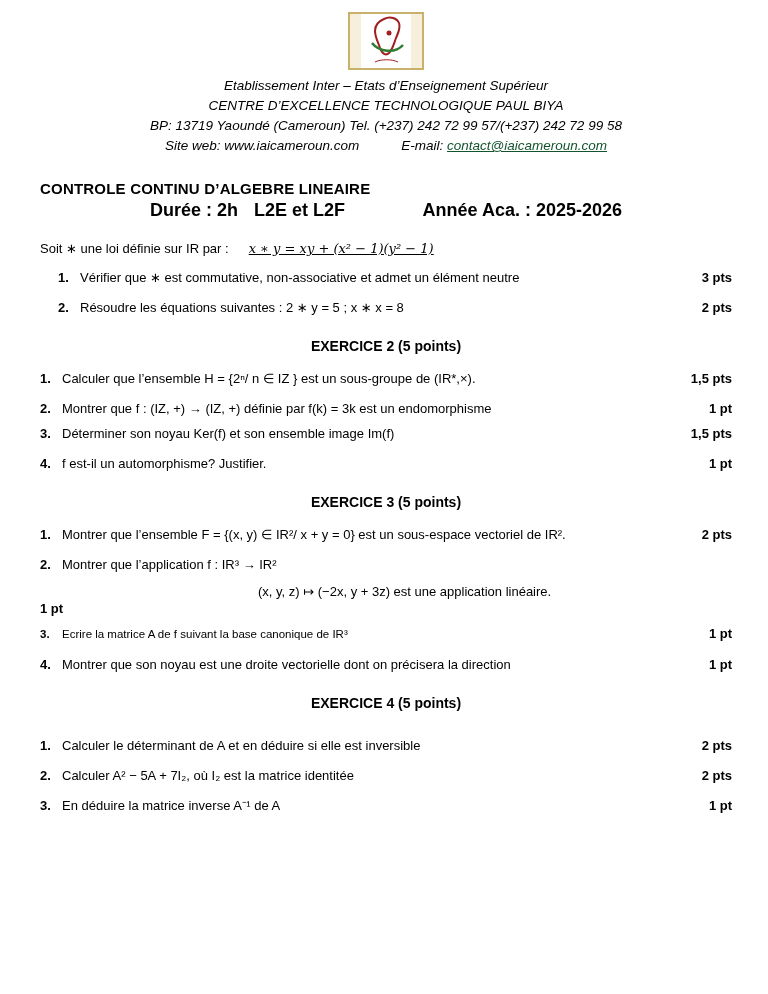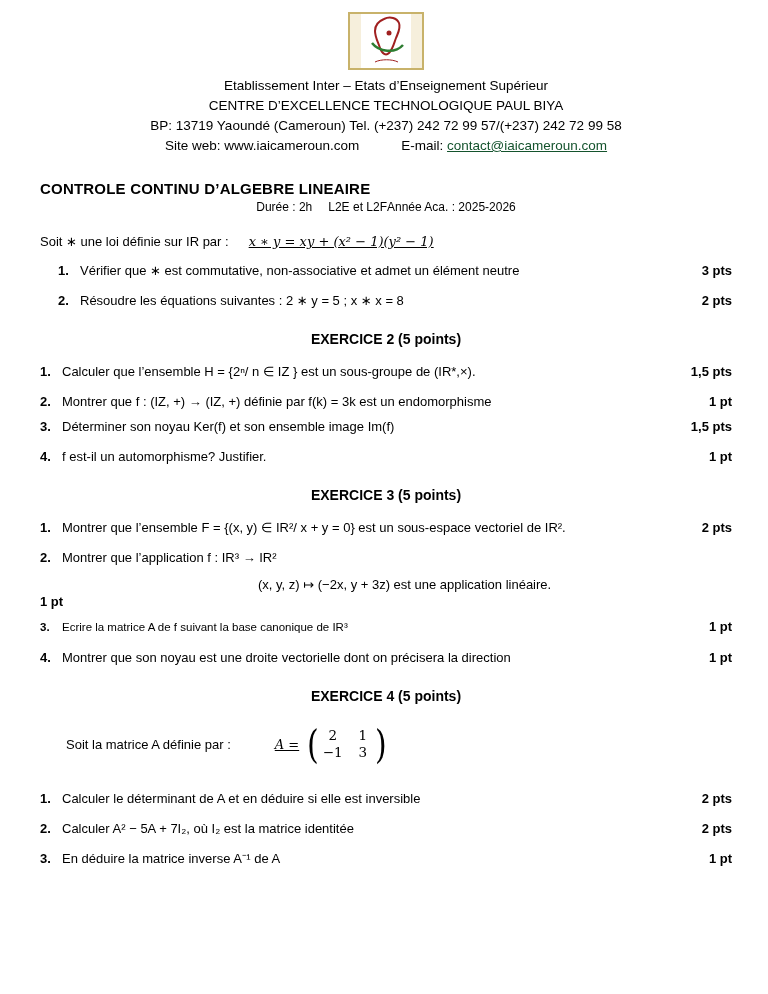--- a/index.html
+++ b/index.html
@@ -2,27 +2,27 @@
 <html><head>
 <meta charset="utf-8">
 <style>
   * { margin:0; padding:0; box-sizing:border-box; }
   html,body { background:#ffffff; }
   body { font-family:"Liberation Sans", sans-serif; color:#000; }
   .page { width:768px; height:994px; background:#fff; padding:12px 36px 0 40px; overflow:hidden; position:relative; font-size:13px; }
 
   .logo-wrap { display:flex; justify-content:center; }
 
-  .hdr { margin-top:6px; text-align:center; font-size:13.5px; line-height:20px; }
+  .hdr { margin-top:6px; text-align:center; font-size:13.5px; line-height:20px;font-style:italic; }
   .hgap { display:inline-block; width:42px; }
   a.link { color:#14532d; text-decoration:underline; cursor:pointer; }
 
   .title { margin-top:24px; text-align:left; font-weight:700; font-size:15px; letter-spacing:.2px; }
 
-  .meta { margin-top:3px; display:flex; justify-content:center; padding-left:110px; padding-right:110px; font-size:12px; }
+  .meta { margin-top:3px; display:flex; justify-content:space-between; padding-left:110px; padding-right:110px; font-size:18px;font-weight:bold; }
   .mgap { display:inline-block; width:16px; }
 
   .ex-h { margin-top:22px; text-align:center; font-weight:700; font-size:14px; }
 
   .intro { margin-top:20px; font-size:13px; }
   .math { font-family:"DejaVu Serif", serif; font-style:italic;text-decoration:underline; }
   .mathgap { margin-left:20px; }
 
   .item { display:flex; align-items:baseline; margin-top:13px; line-height:17px; font-size:13px; }
   .item .num { font-weight:700; min-width:22px; flex:0 0 auto; }
@@ -135,32 +135,20 @@
     <span class="txt">Ecrire la matrice A de f suivant la base canonique de IR³</span>
     <span class="pts">1 pt</span>
   </div>
   <div class="item">
     <span class="num">4.</span>
     <span class="txt">Montrer que son noyau est une droite vectorielle dont on précisera la direction</span>
     <span class="pts">1 pt</span>
   </div>
 
   <div class="ex-h">EXERCICE 4 (5 points)</div>
-  <div class="mrow">
-    <span>Soit la matrice A définie par :</span>
-    <span class="math mlhs">A =</span>
-    <span class="paren">(</span>
-    <span class="mat">
-      <span>2</span>
-      <span>1</span>
-      <span>−1</span>
-      <span>3</span>
-    </span>
-    <span class="paren">)</span>
-  </div>
   <div class="item mt-xl">
     <span class="num">1.</span>
     <span class="txt">Calculer le déterminant de A et en déduire si elle est inversible</span>
     <span class="pts">2 pts</span>
   </div>
   <div class="item">
     <span class="num">2.</span>
     <span class="txt">Calculer A² − 5A + 7I₂, où I₂ est la matrice identitée</span>
     <span class="pts">2 pts</span>
   </div>

